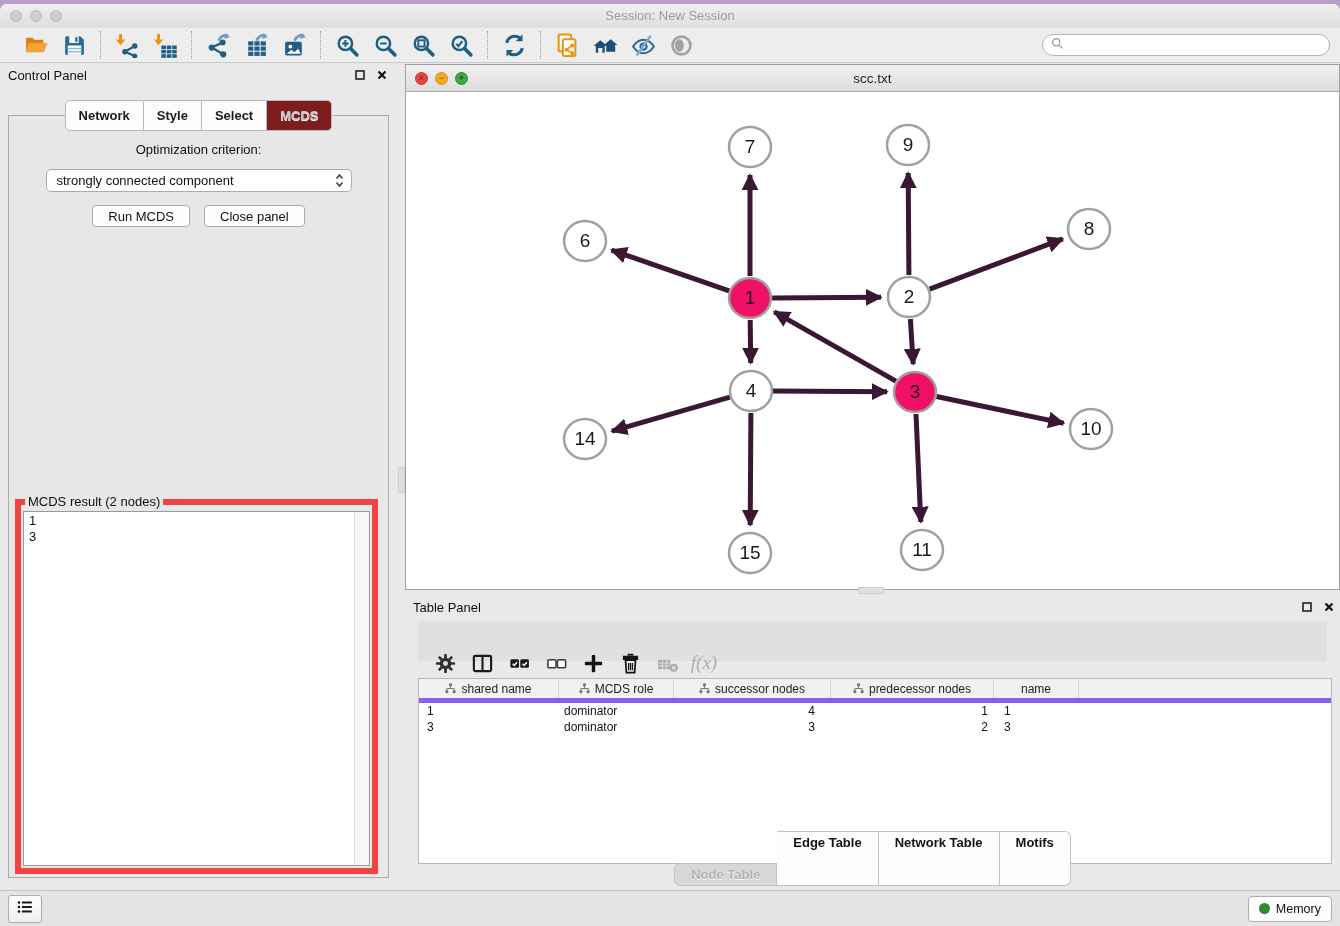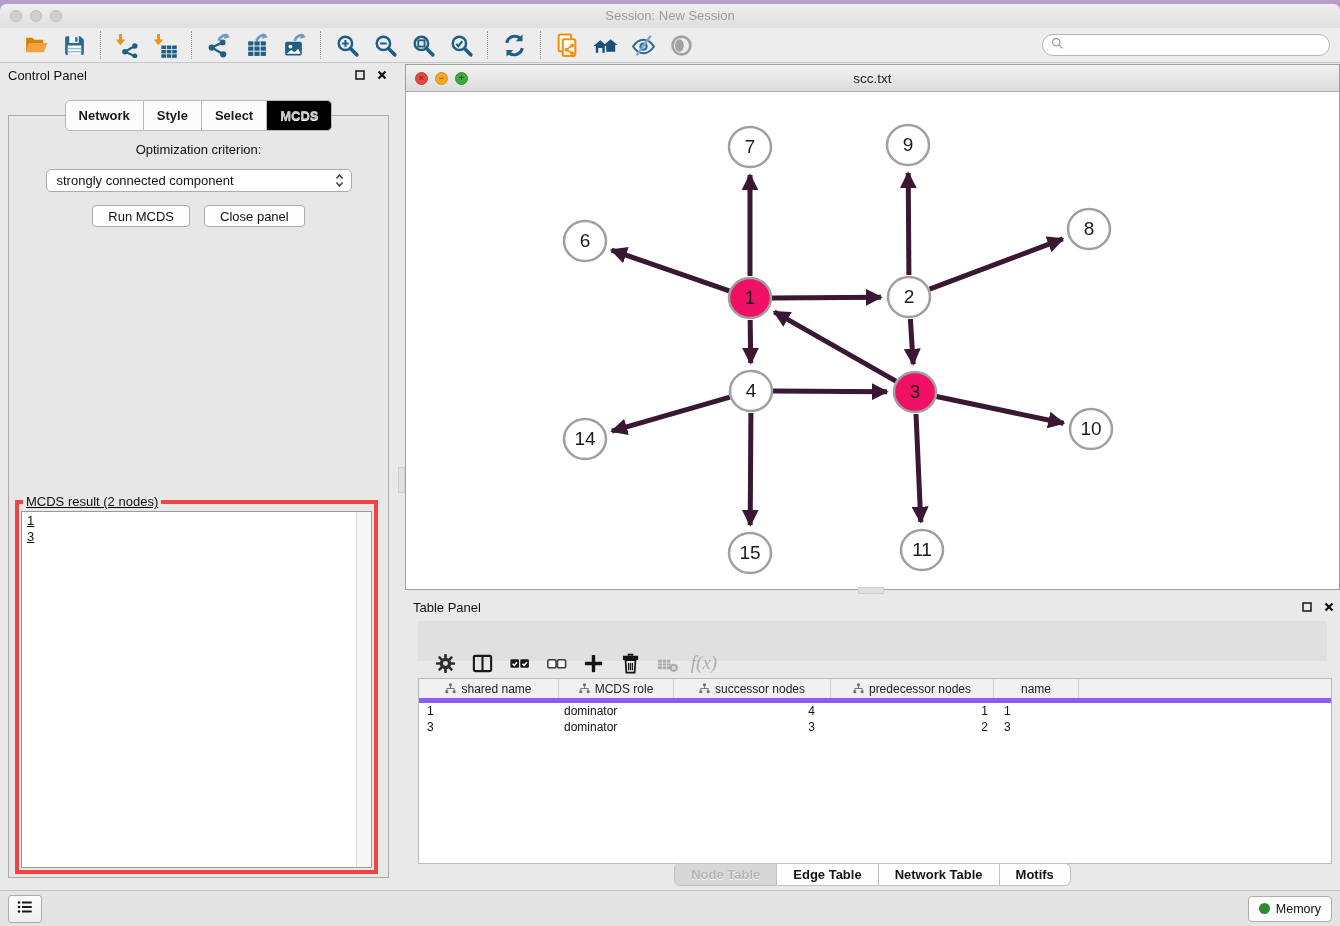--- a/index.html
+++ b/index.html
@@ -30,32 +30,32 @@
   .control-panel{position:absolute;left:0;top:59px;width:397px;height:827px;background:#E9E9E9;box-sizing:border-box;}
   .cp-header{height:24px;display:flex;align-items:center;padding:0 10px 0 8px;justify-content:center;}
   .panel-title{font-size:13px;color:#111;}
   .panel-icons{margin-left:auto;display:flex;gap:12px;align-items:center;}
   .panel-icons span{display:flex;}
   .cp-tabs{position:relative;z-index:2;display:flex;justify-content:center;margin-top:13px;}
   .cp-tab{padding:7px 13px;background:#FCFCFC;border:1px solid #B9B9B9;border-left:none;
           font-size:13px;font-weight:600;color:#1A1A1A;cursor:default;}
   .cp-tab:first-child{border-left:1px solid #B9B9B9;border-radius:5px 0 0 5px;}
   .cp-tab:last-child{border-radius:0 5px 5px 0;}
-  .cp-tab.active{background:#000000;color:#C4C4C4;text-shadow:0 1px 0 #fff;}
+  .cp-tab.active{background:#7f1d1d;color:#C4C4C4;text-shadow:0 1px 0 #fff;}
   .cp-box{position:absolute;left:8px;right:8px;top:52px;bottom:12px;border:1px solid #ABABAB;
           background:#E7E7E7;padding-top:24px;box-sizing:border-box;}
   .opt-label{text-align:center;font-size:13px;color:#111;margin-top:2px;}
   .select{margin:12px auto 0;width:306px;height:23px;background:#fff;border:1px solid #ACACAC;border-radius:5px;
           display:flex;align-items:center;padding:0 7px 0 10px;font-size:13px;color:#111;box-sizing:border-box;}
   .select .chev{margin-left:auto;display:flex;}
   .btn-row{display:flex;justify-content:center;gap:14px;margin-top:13px;}
   .btn{background:#FEFEFE;border:1px solid #ACACAC;border-radius:4px;padding:2px 15px;
        font-size:13px;color:#111;height:22px;box-sizing:border-box;cursor:default;}
   fieldset.result{position:absolute;left:6px;right:10px;top:378px;bottom:3px;margin:0;padding:2px;
-          border:4px solid #ef4444;text-decoration:underline;}
+          border:6px solid #ef4444;}
   fieldset.result legend{font-size:13px;color:#111;padding:0 3px;margin-left:2px;}
   .result-area{position:relative;background:#fff;border:1px solid #9A9A9A;height:100%;box-sizing:border-box;
           font-size:13px;color:#111;padding:1px 5px;line-height:16px;overflow:hidden;}
   .result-scroll{position:absolute;right:0;top:0;bottom:0;width:14px;background:#F7F7F7;border-left:1px solid #DCDCDC;}
   
   .network-window{position:absolute;left:405px;top:60px;width:935px;height:526px;background:#fff;
           border:1px solid #9F9F9F;box-sizing:border-box;}
   .nw-titlebar{height:26px;background:linear-gradient(#F2F2F2,#DCDCDC);border-bottom:1px solid #ACACAC;
           position:relative;display:flex;align-items:center;}
   .nw-traffic{position:absolute;left:9px;display:flex;gap:7px;}
@@ -78,21 +78,21 @@
           background:#fff;overflow:hidden;}
   .tt-head{display:flex;height:19px;background:#F1F1F1;border-bottom:5px solid #8b5cf6;}
   .tt-th{display:flex;align-items:center;justify-content:center;gap:5px;font-size:12px;color:#222;
          border-right:1px solid #D4D4D4;box-sizing:border-box;overflow:hidden;}
   .tt-th.filler{flex:1;border-right:none;}
   .tt-row{display:flex;height:16px;align-items:center;}
   .tt-td{font-size:12px;color:#111;box-sizing:border-box;overflow:hidden;white-space:nowrap;}
   .tp-tabs{position:absolute;left:0;right:0;bottom:4px;display:flex;justify-content:center;}
   .tp-tab{padding:3px 16px;font-size:13px;font-weight:600;background:#FDFDFD;border:1px solid #C2C2C2;
           border-left:none;color:#141414;cursor:default;}
-  .tp-tab:first-child{border-left:1px solid #C2C2C2;border-radius:6px 0 0 6px;}
+  .tp-tab:first-child{border-left:1px solid #C2C2C2;border-radius:6px 0 0 6px;margin-top:32px;}
   .tp-tab:last-child{border-radius:0 6px 6px 0;}
   .tp-tab.active{background:#D7D7D7;color:#B3B3B3;text-shadow:0 1px 0 rgba(255,255,255,.85);}
   
   .statusbar{position:absolute;left:0;right:0;bottom:0;height:36px;background:#E4E4E4;
           border-top:1px solid #C2C2C2;display:flex;align-items:center;justify-content:space-between;
           padding:0 8px;box-sizing:border-box;}
   .sb-btn{width:32px;height:26px;background:linear-gradient(#FDFDFD,#EFEFEF);border:1px solid #ADADAD;
           border-radius:3px;display:flex;align-items:center;justify-content:center;}
   .memory-btn{height:24px;display:flex;align-items:center;gap:6px;padding:0 10px;background:#FDFDFD;
           border:1px solid #ADADAD;border-radius:4px;font-size:12.5px;color:#111;}

